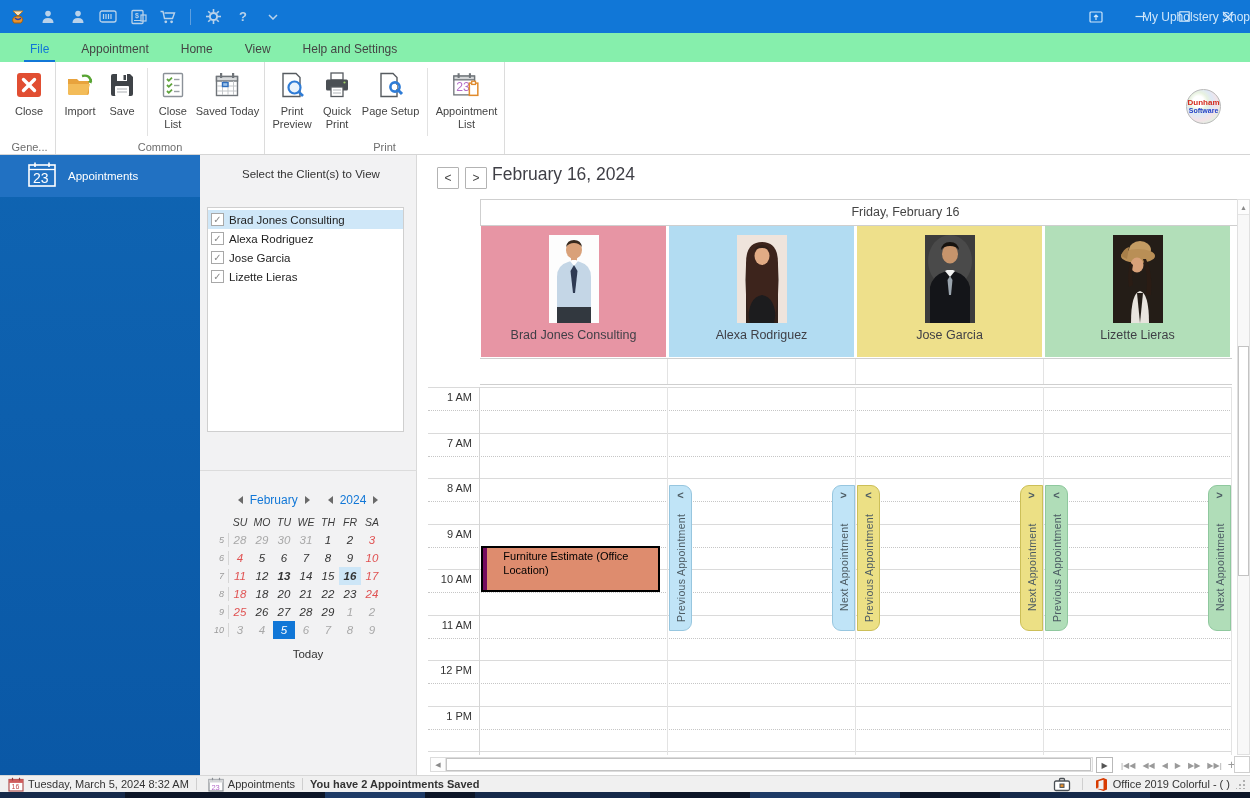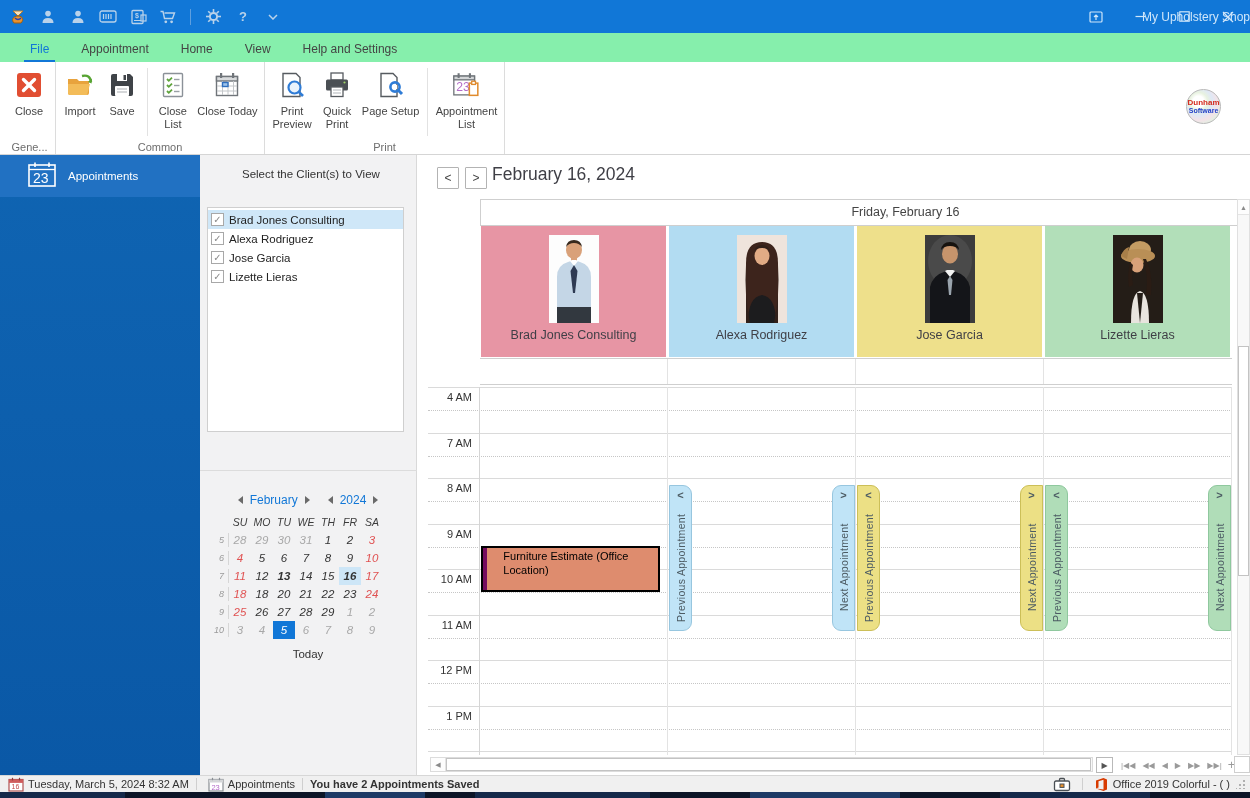--- a/index.html
+++ b/index.html
@@ -313,21 +313,21 @@
                 <g stroke="#c3c6c9" stroke-width="1">
                   <line x1="5" y1="16" x2="25" y2="16"></line>
                   <line x1="5" y1="21" x2="25" y2="21"></line>
                   <line x1="10.5" y1="11" x2="10.5" y2="25"></line>
                   <line x1="16" y1="11" x2="16" y2="25"></line>
                   <line x1="21.5" y1="11" x2="21.5" y2="25"></line>
                 </g>
                 <rect x="10.5" y="12.5" width="5.5" height="4" fill="#9ec3ea" stroke="#2f6fbe" stroke-width="1.4"></rect>
               </svg>
             </span>
-            <div class="rlb">Close Today</div>
+            <div class="rlb">Saved Today</div>
           </div>
         </div>
         <div class="rcaption">Common</div>
       </div>
       <div class="rgroup" style="left: 265px; width: 240px;">
         <div class="rbuttons">
           <div class="rbtn">
             <span class="ric">
               <svg width="30" height="30" viewBox="0 0 30 30" xmlns="http://www.w3.org/2000/svg">
                 <path d="M6 3.5 h13 l4 4 v19 h-17 Z" fill="#fff" stroke="#565b60" stroke-width="1.4"></path>
@@ -563,21 +563,21 @@
             </svg></div>
           <div class="rnm">Lizette Lieras</div>
         </div>
         <div class="allday">
           <span class="adsep" style="left: 187px;"></span>
           <span class="adsep" style="left: 375px;"></span>
           <span class="adsep" style="left: 563px;"></span>
         </div>
         <div class="grid">
           <div class="hrow">
-            <span class="tl">4 AM</span>
+            <span class="tl">1 AM</span>
             <span class="half"></span>
           </div>
           <div class="hrow">
             <span class="tl">7 AM</span>
             <span class="half"></span>
           </div>
           <div class="hrow">
             <span class="tl">8 AM</span>
             <span class="half"></span>
           </div>

